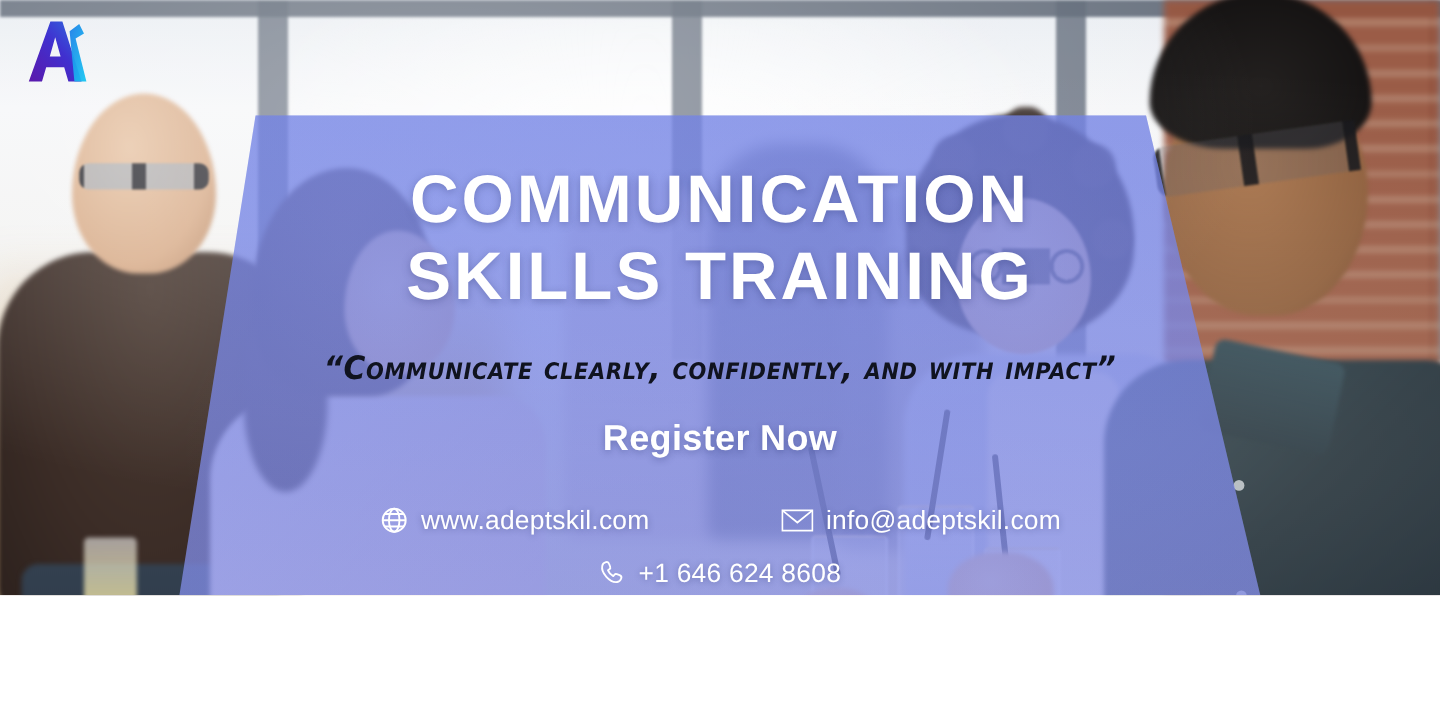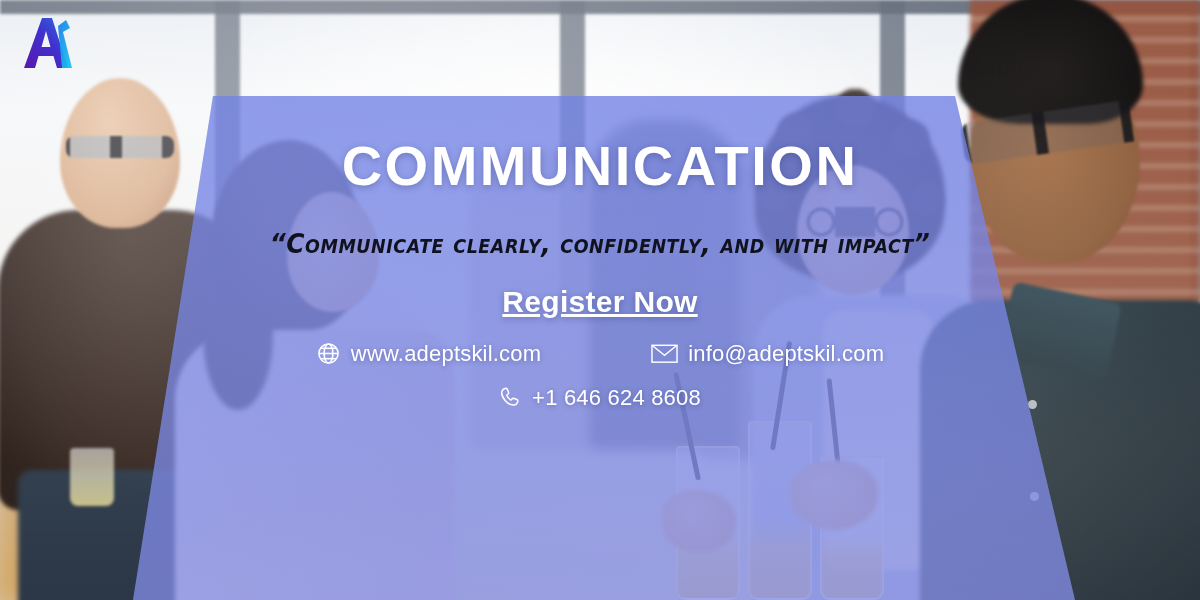--- a/index.html
+++ b/index.html
@@ -8,21 +8,21 @@
     padding: 0;
     background: #ffffff;
   }
   body {
     font-family: "Liberation Sans", sans-serif;
   }
 
   .banner {
     position: relative;
     width: 1200px;
-    height: 600px;
+    height: 496px;
     overflow: hidden;
     background: #cfd6de;
   }
 
   
   .photo {
     position: absolute;
     inset: 0;
     overflow: hidden;
   }
@@ -362,30 +362,29 @@
     font-weight: 700;
     font-style: italic;
     font-size: 38px;
     font-variant: small-caps;
     letter-spacing: 1.2px;
     text-align: center;
     text-shadow: 0 2px 6px rgba(40,50,110,.42);
   }
 
   .register {
-    margin: 0;
+    margin: 16px;
     margin-top: 26px;
     color: #ffffff;
     font-family: "Liberation Sans", sans-serif;
     font-weight: 700;
     font-size: 30px;
     letter-spacing: .3px;
     text-align: center;
     text-shadow: 0 2px 6px rgba(40,50,110,.38);
-    text-decoration: underline;
   }
 
   .contact-row {
     margin-top: 22px;
     display: flex;
     align-items: flex-end;
     justify-content: center;
     gap: 110px;
     width: 640px;
   }
@@ -491,20 +490,21 @@
       </defs>
       <path d="M26 6 L36 6 L52 56 L41 56 L37.5 44 L22.5 44 L19 56 L8 56 Z M25.5 35 L34.5 35 L30 19 Z" fill="url(#gA)"></path>
       <path d="M42 14 L50 8 L54 16 L47 20 L56 56 L46 56 Z" fill="url(#gB)" opacity=".95"></path>
     </svg>
   </div>
 
   <div class="content">
 
     <h1 class="title">
       <span class="line1">COMMUNICATION</span>
+      <span class="line2">SKILLS TRAINING</span>
     </h1>
 
     <p class="tagline">“Communicate clearly, confidently, and with impact”</p>
 
 
     <p class="register">Register Now</p>
 
     <div class="contact-row">
       <div class="contact-item">
         <span class="icon">

